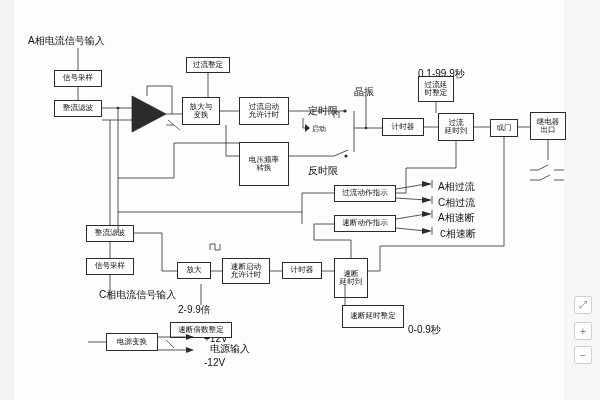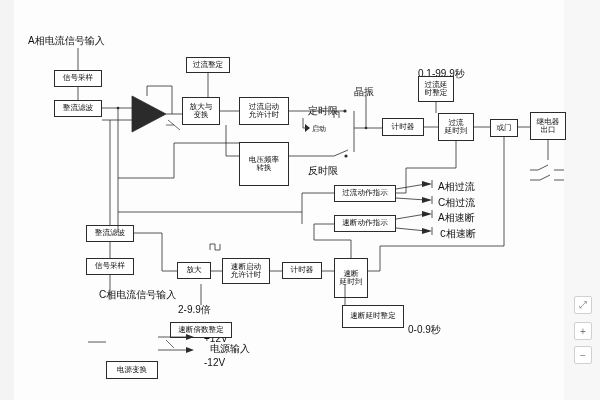--- a/index.html
+++ b/index.html
@@ -115,21 +115,21 @@
     <div class="box" style="left:72px;top:258px;width:48px;height:17px;">信号采样</div>
     <div class="box" style="left:163px;top:262px;width:34px;height:17px;">放大</div>
     <div class="box" style="left:208px;top:258px;width:48px;height:26px;white-space:pre-line;">速断启动
 允许计时</div>
     <div class="box" style="left:268px;top:262px;width:40px;height:17px;">计时器</div>
     <div class="box" style="left:320px;top:258px;width:34px;height:40px;white-space:pre-line;">速断
 延时到</div>
     <div class="box" style="left:156px;top:322px;width:62px;height:16px;">速断倍数整定</div>
     <div class="box" style="left:300px;top:305px;width:62px;height:23px;margin-left:28px;">速断延时整定</div>
 
-    <div class="box" style="left:92px;top:333px;width:52px;height:18px;margin-top:28px;">电源变换</div>
+    <div class="box" style="left:92px;top:333px;width:52px;height:18px;">电源变换</div>
 
     <svg class="wires" viewBox="0 0 550 400">
 
       <line x1="64" y1="48" x2="64" y2="70"></line>
       <line x1="64" y1="87" x2="64" y2="100"></line>
       <line x1="88" y1="108" x2="118" y2="108"></line>
 
       <polygon points="118,96 118,132 152,114" fill="#ffffff" stroke="#2b2b2b" stroke-width="0.8"></polygon>
       <line x1="152" y1="114" x2="168" y2="114"></line>
       <line x1="88" y1="120" x2="118" y2="120"></line>

